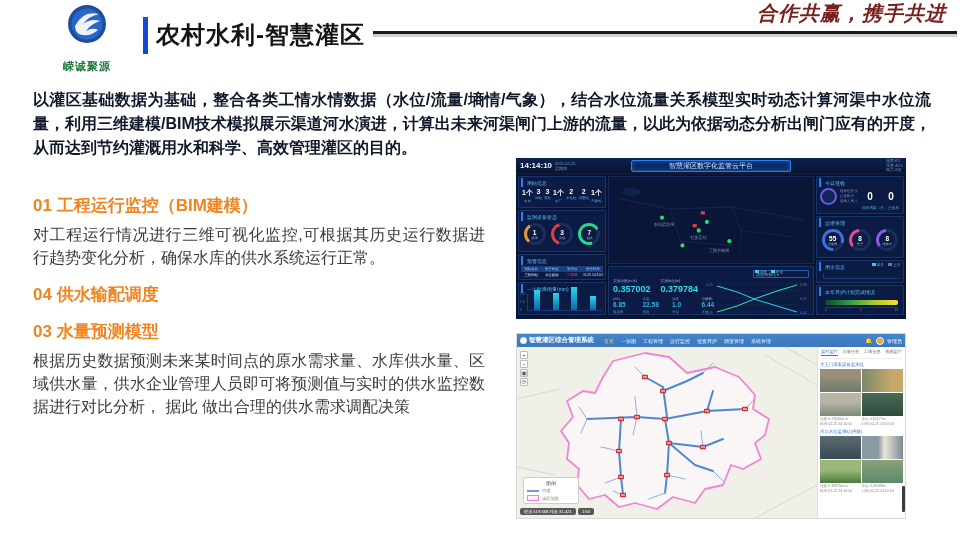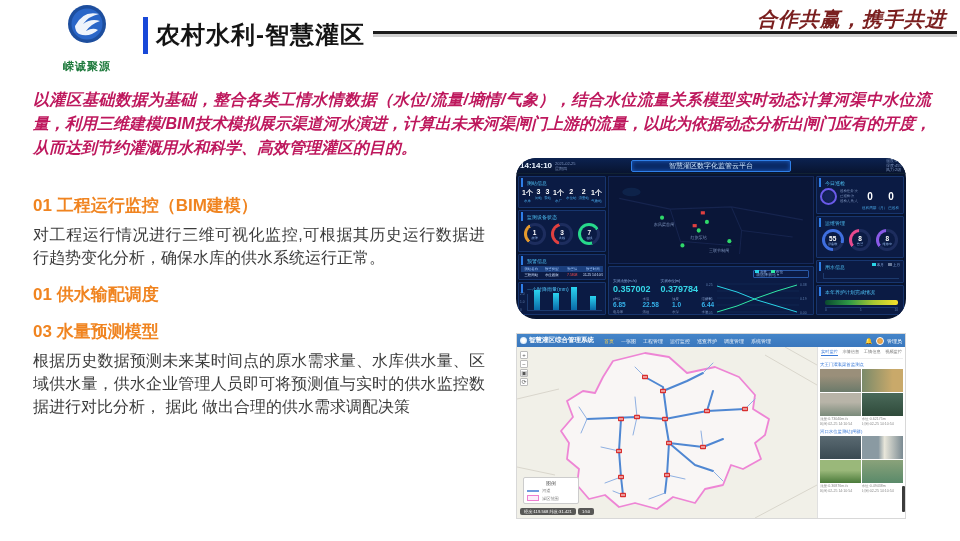--- a/index.html
+++ b/index.html
@@ -5,31 +5,31 @@
   * { margin:0; padding:0; box-sizing:border-box; }
   html,body { width:960px; height:541px; }
   body { font-family:"Liberation Sans","DejaVu Sans",sans-serif; background:#ffffff; position:relative; overflow:hidden; }
 
   
   .logo-wrap { position:absolute; left:46px; top:4px; width:82px; text-align:center; }
   .logo-circle { width:40px; height:40px; margin:0 auto; }
   .logo-text { font-size:11px; font-weight:bold; color:#1e7a3c; letter-spacing:1px; margin-top:11px; }
   .title-bar { position:absolute; left:143px; top:17px; width:5px; height:37px; background:#1848d8; }
   .page-title { position:absolute; left:156px; top:19px; font-size:24px; font-weight:bold; color:#141414; letter-spacing:1px; }
-  .slogan { position:absolute; right:14px; top:6px; font-size:20px; font-weight:bold; font-style:italic; color:#7a1f1f; letter-spacing:1px; }
+  .slogan { position:absolute; right:14px; top:0; font-size:20px; font-weight:bold; font-style:italic; color:#7a1f1f; letter-spacing:1px; }
   .header-line { position:absolute; left:373px; top:31px; width:584px; height:3px; background:#1c1c1c; box-shadow:0 3px 0 rgba(120,120,120,.35); }
 
   
-  .intro { position:absolute; left:33px; top:88px; width:898px; font-size:16px; font-weight:bold; color:#be185d; line-height:24px; text-align:justify;font-style:italic; }
+  .intro { position:absolute; left:33px; top:88px; width:898px; font-size:16px; font-weight:bold; color:#0f172a; line-height:24px; text-align:justify; }
   .sections { position:absolute; left:33px; top:180px; width:472px; }
   .sec-heading { font-size:17px; font-weight:bold; color:#f08420; margin-top:14px; }
   .sec-body { font-size:16px; color:#3c3c3c; line-height:23px; margin-top:6px; width:452px; text-align:justify; }
 
   
-  .dash { position:absolute; left:516px; top:158px; width:390px; height:161px; background:#081430; overflow:hidden; font-family:"Liberation Sans",sans-serif;border-radius:20px; }
+  .dash { position:absolute; left:516px; top:158px; width:390px; height:161px; background:#081430; overflow:hidden; font-family:"Liberation Sans",sans-serif; }
   .dash-header { height:16px; background:linear-gradient(180deg,#0c2250,#081430); display:flex; align-items:center; position:relative; border-bottom:1px solid #123; }
   .dash-time { color:#eaf4ff; font-size:8px; font-weight:bold; margin-left:4px; }
   .dash-date { color:#7d93bd; font-size:4px; line-height:5px; margin-left:3px; }
   .dash-titlebox { position:absolute; left:50%; transform:translateX(-50%); top:2px; width:160px; height:12px; border:1px solid #2f7fe8; background:#0a2a66; color:#cfe8ff; font-size:7px; text-align:center; line-height:10px; border-radius:2px; box-shadow:0 0 4px #1a5ac0 inset; }
   .dash-weather { position:absolute; right:3px; top:1px; color:#7d93bd; font-size:4px; line-height:4.5px; text-align:left; }
   .dash-body { display:flex; gap:2px; padding:2px; height:143px; }
   .dash-col-l,.dash-col-r { width:88px; display:flex; flex-direction:column; gap:2px; }
   .dash-col-c { flex:1; display:flex; flex-direction:column; gap:2px; }
   .panel { background:#0b1b44; border:1px solid #17356e; border-radius:1px; position:relative; overflow:hidden; }
   .panel-title { color:#4fc3f7; font-size:5px; padding:2px 0 1px 4px; border-left:2px solid #2f7fe8; margin:1px 0 0 2px; line-height:6px; white-space:nowrap; }
@@ -122,21 +122,21 @@
 <div class="title-bar"></div>
 <div class="page-title">农村水利-智慧灌区</div>
 <div class="slogan">合作共赢，携手共进</div>
 <div class="header-line"></div>
 
 <div class="intro">以灌区基础数据为基础，整合各类工情水情数据（水位/流量/墒情/气象），结合水位流量关系模型实时动态计算河渠中水位流量，利用三维建模/BIM技术模拟展示渠道河水演进，计算出未来河渠闸门上游的流量，以此为依据动态分析出闸门应有的开度，从而达到节约灌溉用水和科学、高效管理灌区的目的。</div>
 
 <div class="sections">
   <div class="sec-heading">01 工程运行监控（BIM建模）</div>
   <div class="sec-body">对工程运行情况进行三维可视化监控,可根据其历史运行数据进行趋势变化分析，确保水库的供水系统运行正常。</div>
-  <div class="sec-heading">01 供水输配调度</div>
+  <div class="sec-heading">04 供水输配调度</div>
   <div class="sec-heading">03 水量预测模型</div>
   <div class="sec-body">根据历史数据预测未来某时间点的原水需求量、水库供水量、区域供水量，供水企业管理人员即可将预测值与实时的供水监控数据进行对比分析， 据此 做出合理的供水需求调配决策</div>
 </div>
 
 <div class="dash">
   <div class="dash-header">
     <span class="dash-time">14:14:10</span>
     <span class="dash-date">
       <span>2021-02-25</span><br>
       <span>星期四</span>

